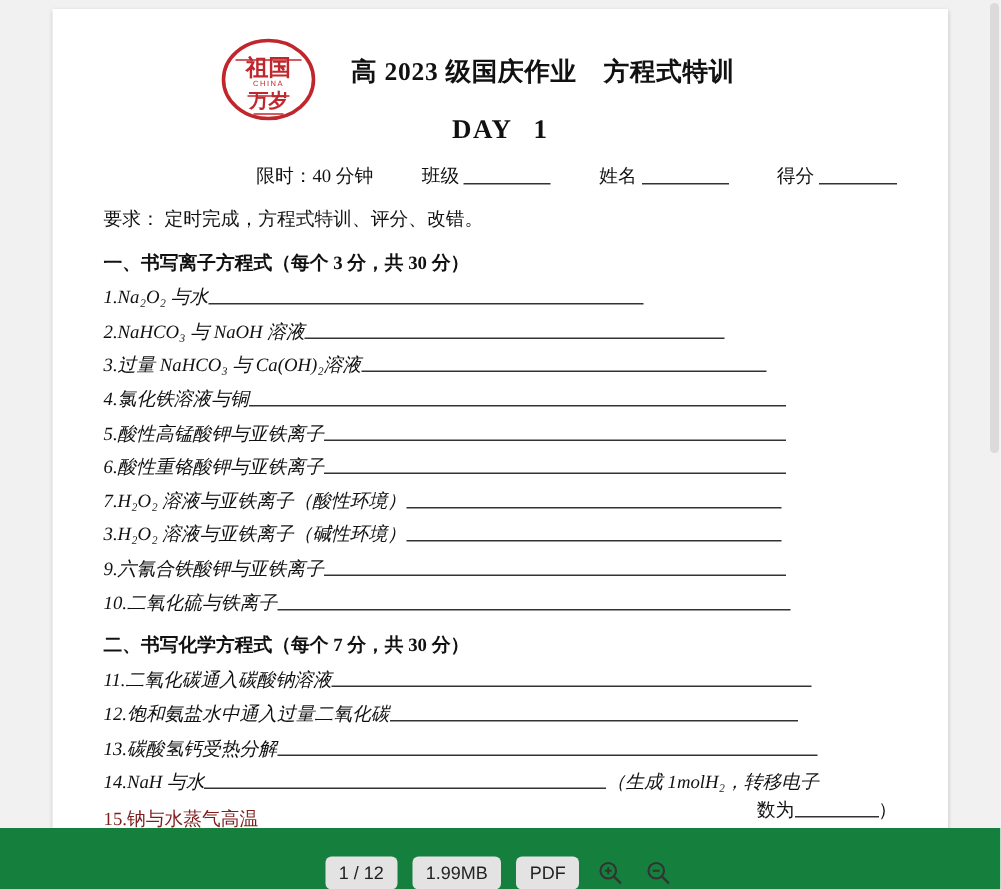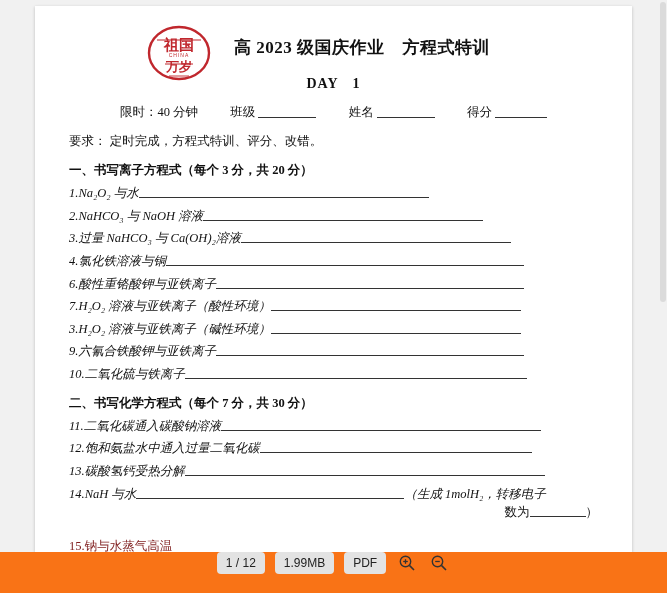--- a/index.html
+++ b/index.html
@@ -44,30 +44,30 @@
     left: 165px; top: 12px;
     font-size: 17px;
     font-weight: bold;
     letter-spacing: 0.5px;
     color: #111;
     white-space: nowrap;
   }
   .doc-title .sp { display: inline-block; width: 18px; }
   .dayline {
     text-align: center;
-    font-size: 14px;
+    font-size: 18px;
     font-weight: bold;
     color: #111;
     margin-top: -4px;
     letter-spacing: 1px;
   }
   .dayline .num { margin-left: 14px; }
   .infoline {
     margin-top: 12px;
-    text-align: center;
+    text-align: right;
     font-size: 12.5px;
     color: #111;
     white-space: nowrap;
   }
   .infoline .seg { display: inline-block; }
   .ul-s { display: inline-block; border-bottom: 1px solid #333; width: 58px; height: 12px; vertical-align: -2px; }
   .ul-xs { display: inline-block; border-bottom: 1px solid #333; width: 52px; height: 12px; vertical-align: -2px; }
   .gap { display: inline-block; width: 26px; }
 
   .req {
@@ -113,23 +113,23 @@
     font-size: 12.5px;
     color: #7f1d1d;
   }
 
   
   .toolbar {
     position: absolute;
     left: 0; bottom: 0;
     width: 667px;
     height: 41px;
-    background: #f97316;
+    background: #15803d;
     display: flex;
-    align-items: flex-start;
+    align-items: flex-end;
     justify-content: center;
     gap: 10px;
     font-family: "Liberation Sans", sans-serif;
   }
   .chip {
     background: #e3e3e3;
     border-radius: 4px;
     font-size: 12px;
     color: #222;
     padding: 4px 9px;
@@ -189,26 +189,27 @@
       <span class="gap"></span>
       <span class="seg">得分</span>
       <span class="ul-xs"></span>
     </div>
 
     <div class="req">
       <b>要求：</b>
       <span>定时完成，方程式特训、评分、改错。</span>
     </div>
 
-    <div class="sec">一、书写离子方程式（每个 3 分，共 20 分）</div>
+    <div class="sec">一、书写离子方程式（每个 3 分，共 30 分）</div>
 
     <div class="q"><span class="txt">1.Na₂O₂ 与水</span><span class="rule" style="width:290px"></span></div>
     <div class="q"><span class="txt">2.NaHCO₃ 与 NaOH 溶液</span><span class="rule" style="width:280px"></span></div>
     <div class="q"><span class="txt">3.过量 NaHCO₃ 与 Ca(OH)₂溶液</span><span class="rule" style="width:270px"></span></div>
     <div class="q"><span class="txt">4.氯化铁溶液与铜</span><span class="rule" style="width:358px"></span></div>
+    <div class="q"><span class="txt">5.酸性高锰酸钾与亚铁离子</span><span class="rule" style="width:308px"></span></div>
     <div class="q"><span class="txt">6.酸性重铬酸钾与亚铁离子</span><span class="rule" style="width:308px"></span></div>
     <div class="q"><span class="txt">7.H₂O₂ 溶液与亚铁离子（酸性环境）</span><span class="rule" style="width:250px"></span></div>
     <div class="q"><span class="txt">3.H₂O₂ 溶液与亚铁离子（碱性环境）</span><span class="rule" style="width:250px"></span></div>
     <div class="q"><span class="txt">9.六氰合铁酸钾与亚铁离子</span><span class="rule" style="width:308px"></span></div>
     <div class="q"><span class="txt">10.二氧化硫与铁离子</span><span class="rule" style="width:342px"></span></div>
 
     <div class="sec">二、书写化学方程式（每个 7 分，共 30 分）</div>
 
     <div class="q"><span class="txt">11.二氧化碳通入碳酸钠溶液</span><span class="rule" style="width:320px"></span></div>
     <div class="q"><span class="txt">12.饱和氨盐水中通入过量二氧化碳</span><span class="rule" style="width:272px"></span></div>

